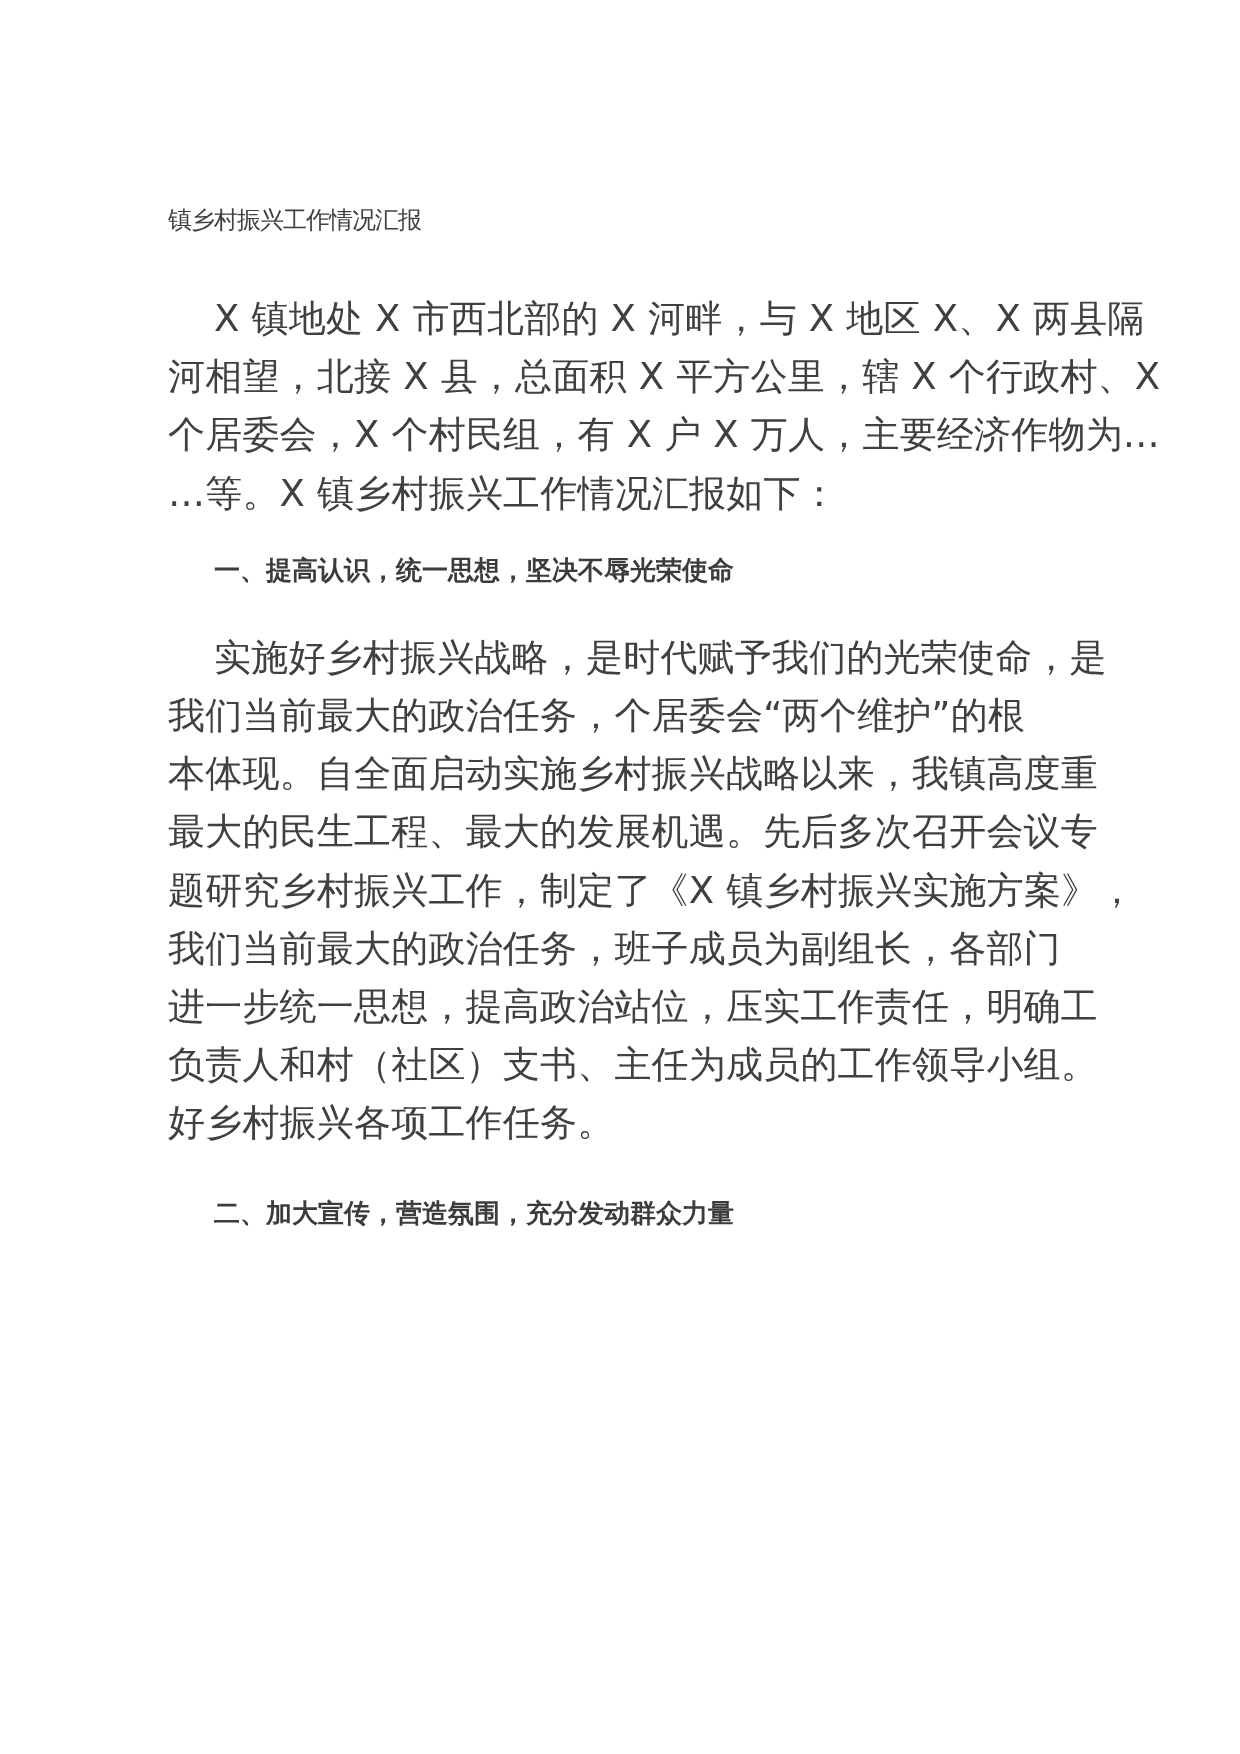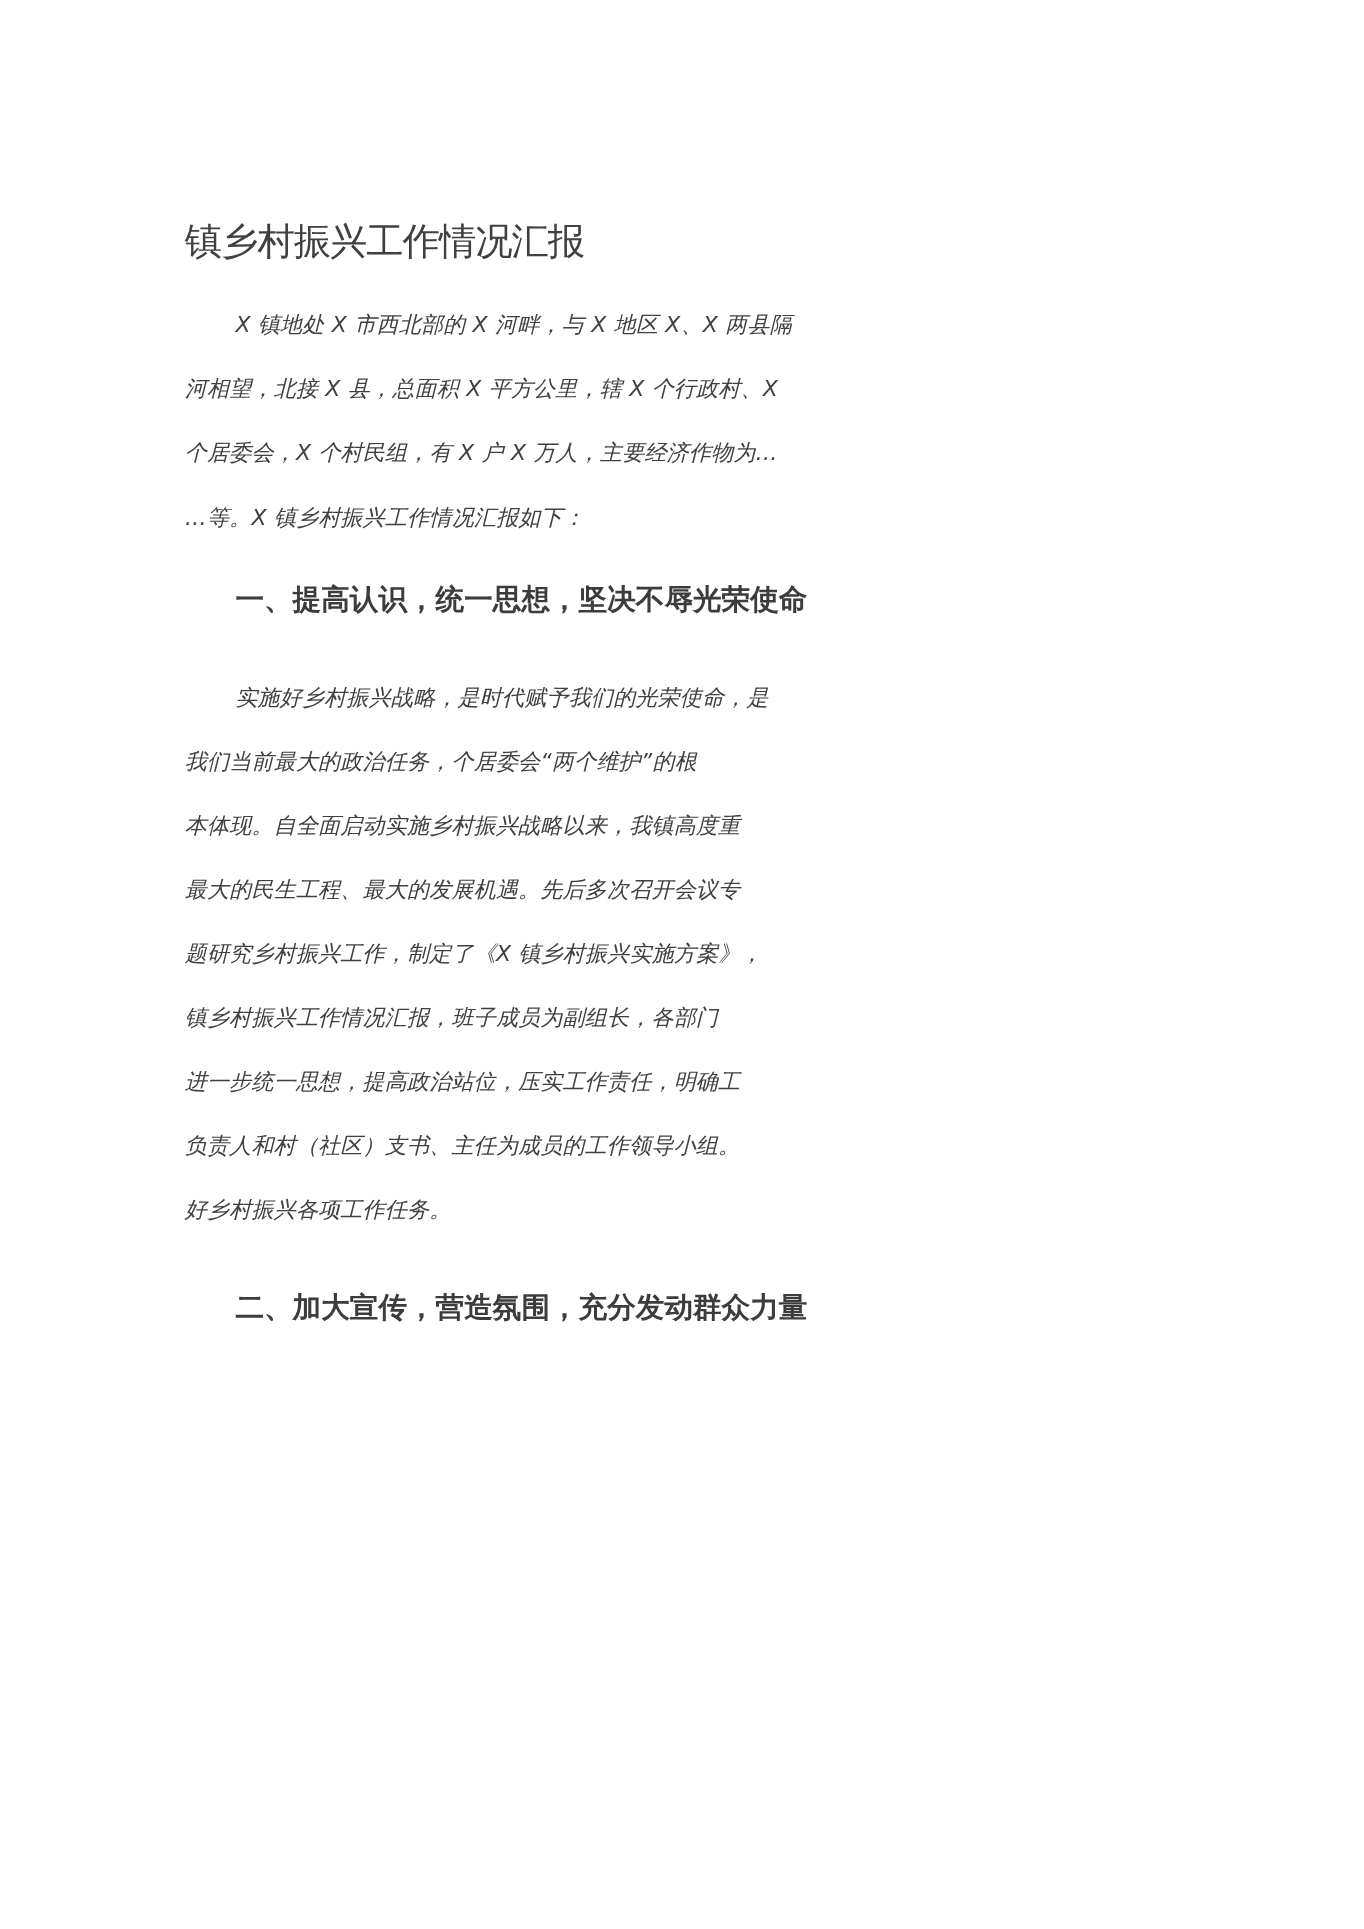--- a/index.html
+++ b/index.html
@@ -15,35 +15,35 @@
       font-family: "DejaVu Sans", "Liberation Sans", sans-serif;
       color: #404040;
     }
     .page {
       position: absolute;
       left: 168px;
       top: 198px;
       width: 774px;
     }
     .doc-title {
-      font-size: 34px;
+      font-size: 24px;
       line-height: 44px;
-      margin: 0 0 24px 0;
+      margin: 0 0 48px 0;
       font-weight: normal;
       letter-spacing: -1px;
       white-space: nowrap;
+      font-family: Liberation Serif, serif;
     }
     .para {
-      font-size: 20px;
+      font-size: 37px;
       line-height: 58.2px;
       margin: 0;
       text-indent: 46px;
       text-align: justify;
       letter-spacing: 0.2px;
-      font-style: italic;
     }
     .para-1 {
       margin-bottom: 25px;
     }
     .section-heading {
       font-size: 26px;
       font-weight: bold;
       line-height: 44px;
       margin: 0 0 37px 0;
       padding-left: 46px;
@@ -78,21 +78,21 @@
   </p>
 
   <h2 class="section-heading">一、提高认识，统一思想，坚决不辱光荣使命</h2>
 
   <p class="para para-2">
     <span class="line first">实施好乡村振兴战略，是时代赋予我们的光荣使命，是</span>
     <span class="line">我们当前最大的政治任务，个居委会“两个维护”的根</span>
     <span class="line">本体现。自全面启动实施乡村振兴战略以来，我镇高度重</span>
     <span class="line">最大的民生工程、最大的发展机遇。先后多次召开会议专</span>
     <span class="line">题研究乡村振兴工作，制定了《X 镇乡村振兴实施方案》，</span>
-    <span class="line">镇乡村振兴工作情况汇报，班子成员为副组长，各部门</span>
+    <span class="line">我们当前最大的政治任务，班子成员为副组长，各部门</span>
     <span class="line">进一步统一思想，提高政治站位，压实工作责任，明确工</span>
     <span class="line">负责人和村（社区）支书、主任为成员的工作领导小组。</span>
     <span class="line">好乡村振兴各项工作任务。</span>
   </p>
 
   <h2 class="section-heading">二、加大宣传，营造氛围，充分发动群众力量</h2>
 
 </div>
 
 </body></html>

